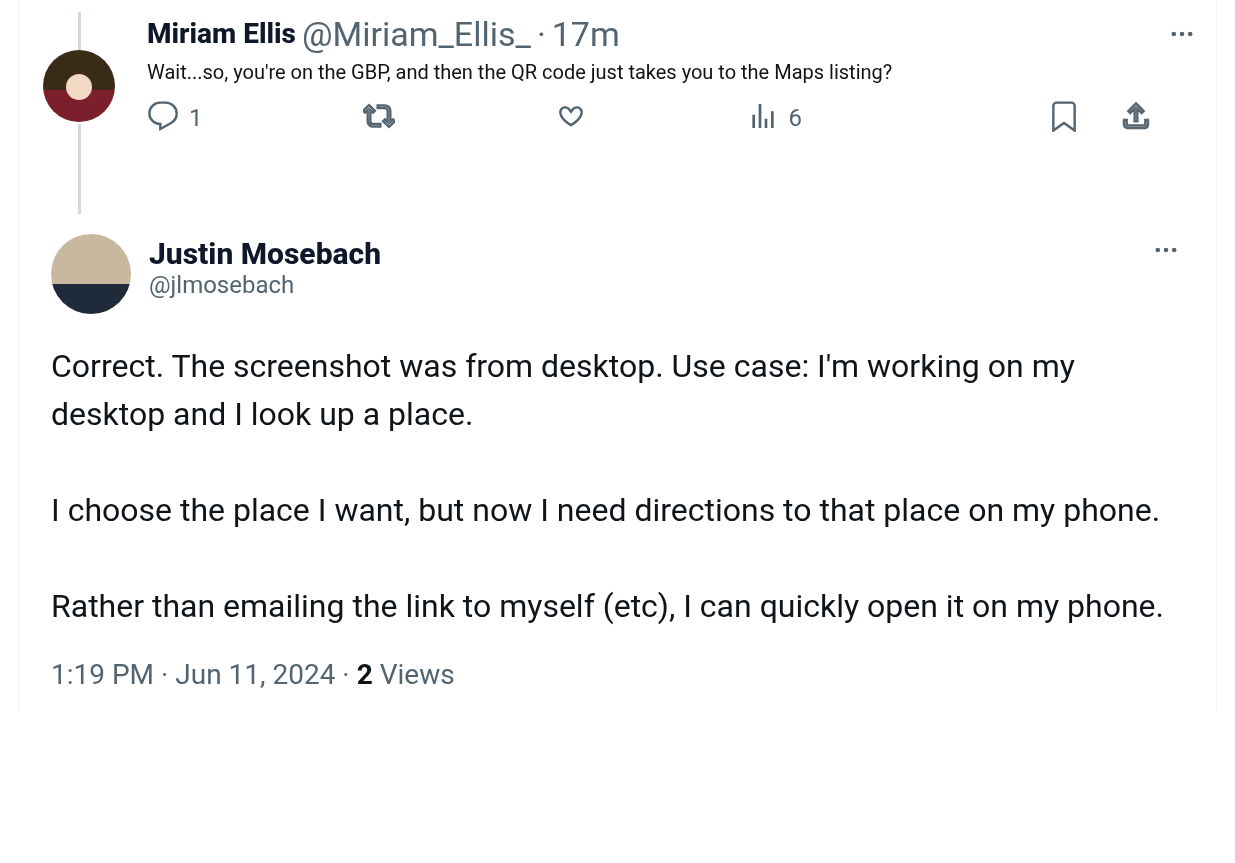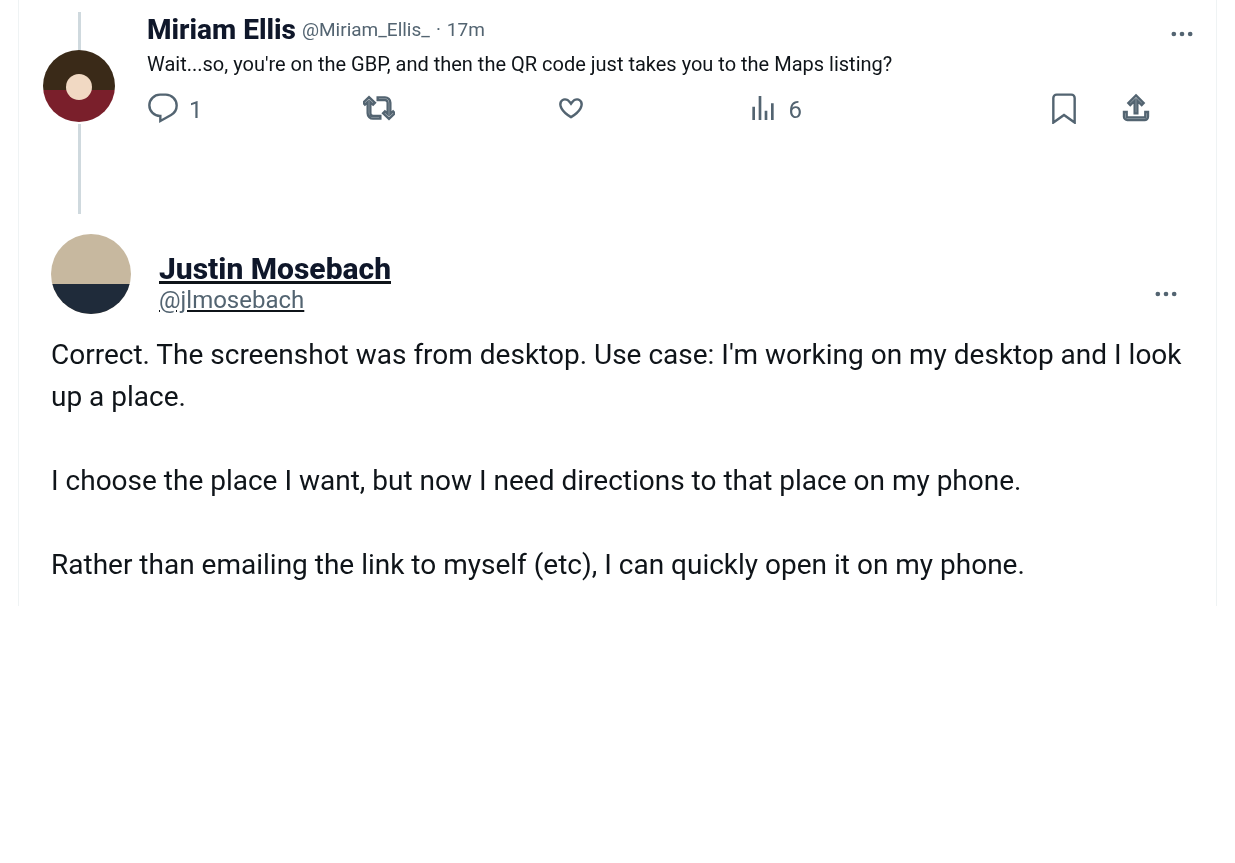--- a/index.html
+++ b/index.html
@@ -77,21 +77,21 @@
     line-height: 1.3;
   }
   .display-name {
     font-weight: 800;
     color: #0f172a;
     font-size: 28px;
   }
   .handle, .dot, .time {
     color: #536471;
     font-weight: 400;
-    font-size: 19px;
+    font-size: 34px;
   }
   .more-col {
     flex: 0 0 40px;
     display: flex;
     justify-content: flex-end;
     padding-top: 6px;
   }
   .more-icon {
     width: 36px;
     height: 36px;
@@ -142,23 +142,22 @@
   .action-count {
     font-size: 24px;
     color: #536471;
   }
   
   .main-block {
     padding: 16px 32px 0 32px;
   }
   .main-header {
     display: flex;
-    align-items: flex-end;
-    gap: 28px;
-    text-decoration: underline;
+    align-items: flex-start;
+    gap: 18px;
   }
   .main-header .avatar {
     width: 80px;
     height: 80px;
     background: #c7b89f;
   }
   .main-names {
     display: flex;
     flex-direction: column;
     justify-content: center;
@@ -168,24 +167,24 @@
     font-size: 30px;
     font-weight: 800;
   }
   .main-names .handle {
     font-size: 24px;
   }
   .main-header .more-icon {
     margin-left: auto;
   }
   .main-text {
-    font-size: 28px;
+    font-size: 32px;
     line-height: 1.5;
     color: #0f1419;
-    margin-top: 20px;
+    margin-top: 28px;
     white-space: pre-wrap;
   }
   .meta-line {
     font-size: 28px;
     color: #536471;
     margin-top: 28px;
   }
   .meta-line .bold {
     font-weight: 700;
     color: #0f1419;
@@ -318,15 +317,18 @@
         </span>
       </div>
     </div>
 
     <div class="main-text">Correct. The screenshot was from desktop. Use case: I'm working on my desktop and I look up a place.
 
 I choose the place I want, but now I need directions to that place on my phone.
 
 Rather than emailing the link to myself (etc), I can quickly open it on my phone.</div>
 
+    <div class="meta-line">
+      <span>1:19 PM · Jun 11, 2024</span><span> · </span><span class="bold">2</span><span> Views</span>
+    </div>
   </div>
 
 </div>
 
 </body></html>

